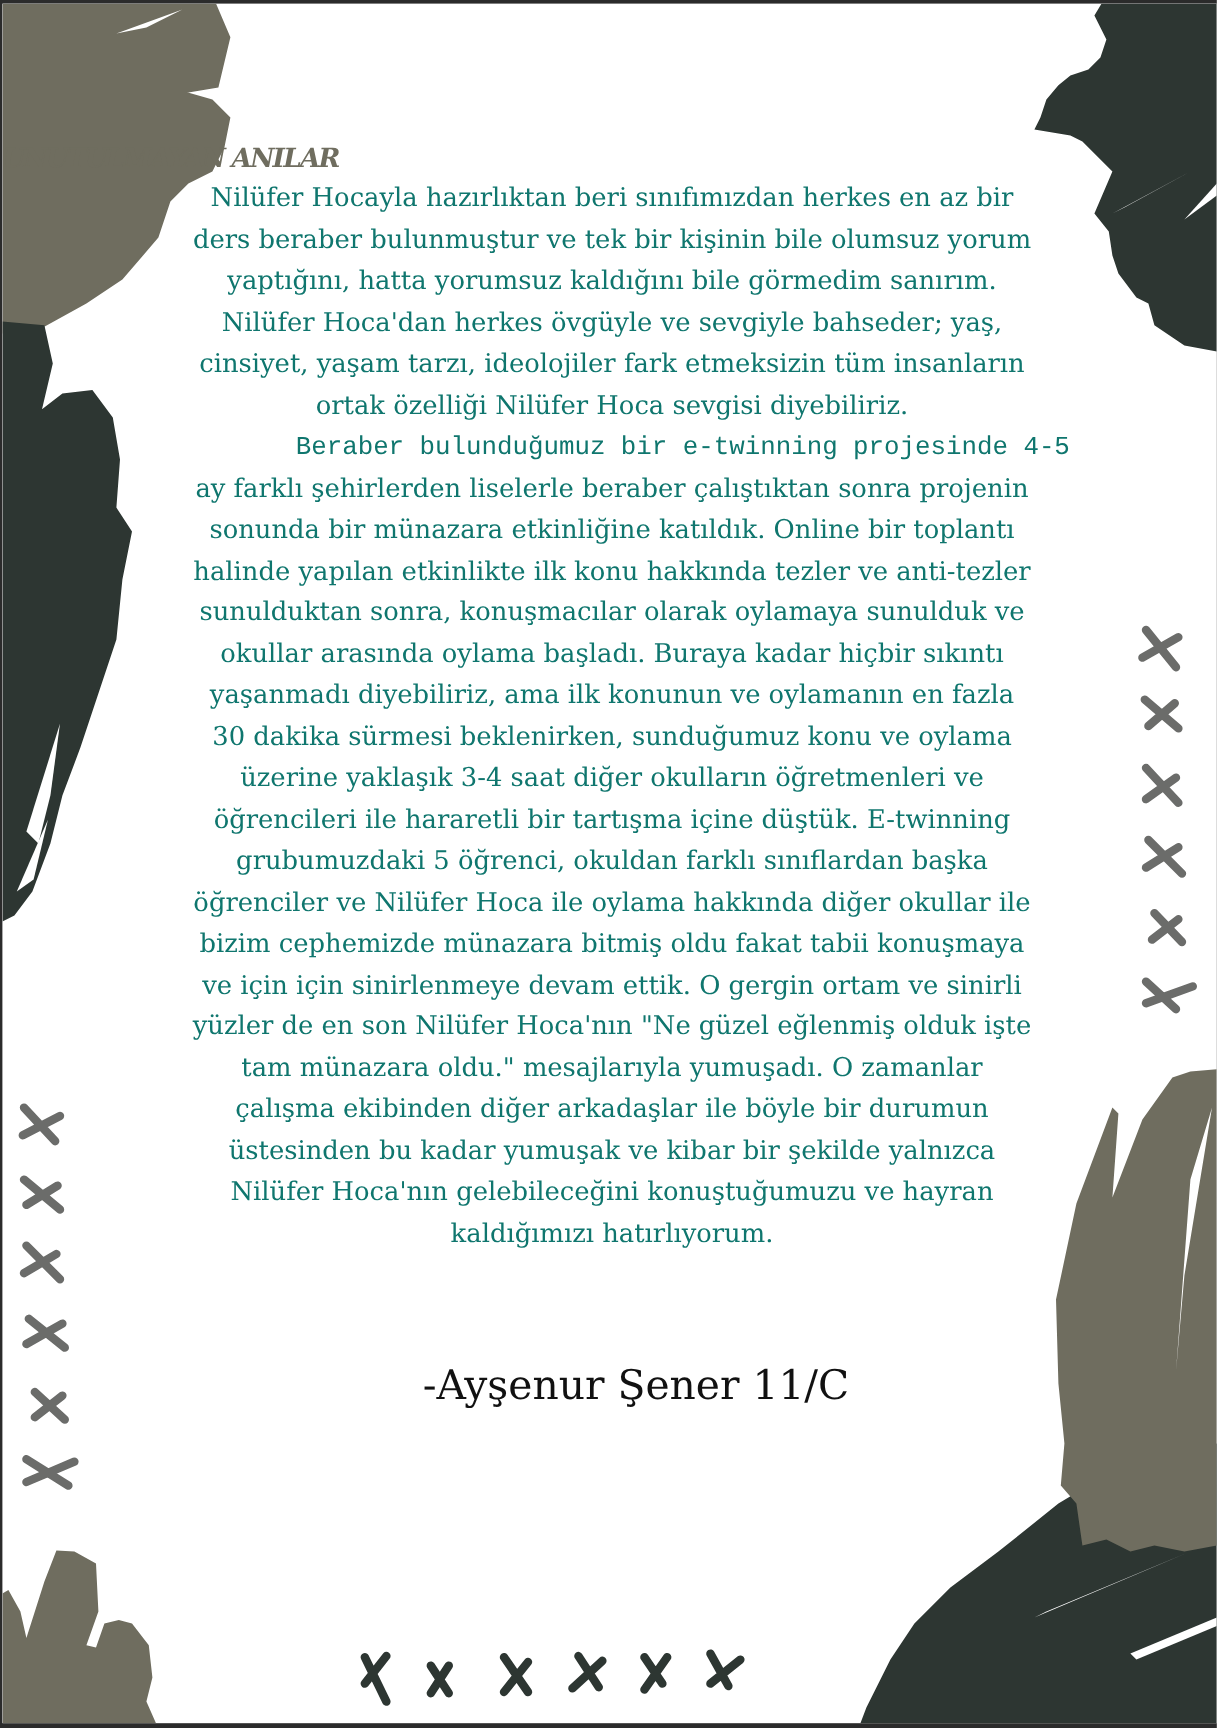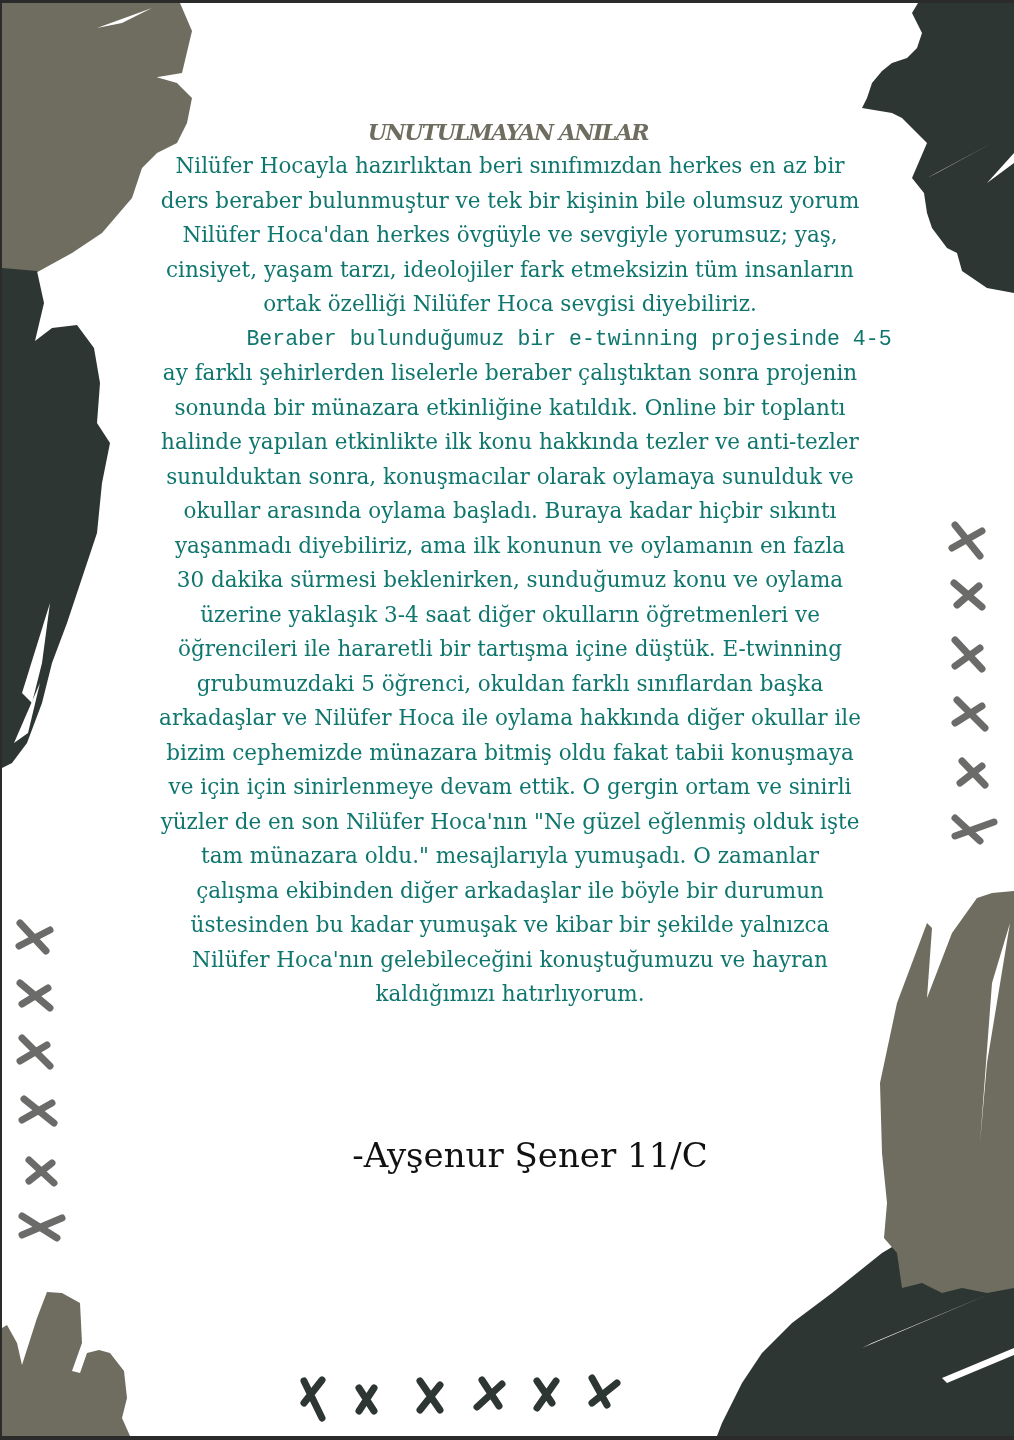--- a/index.html
+++ b/index.html
@@ -15,21 +15,20 @@
       left: 2px; top: 3px;
       width: 1012px; height: 1433px;
       background: #ffffff;
       overflow: hidden;
     }
     .deco { position: absolute; left: 0; top: 0; }
     .title {
       position: absolute;
       left: 0; right: 0;
       top: 116px;
-      text-align: center;
       font-family: "DejaVu Serif", serif;
       font-style: italic;
       font-weight: bold;
       font-size: 22px;
       letter-spacing: -1.5px;
       color: #6f6d5f;
       z-index: 2;
     }
     .body-text {
       position: absolute;
@@ -110,35 +109,36 @@
       <path d="M535,1378 L550,1400 M554,1378 L535,1405"></path>
       <path d="M590,1375 L605,1402 M615,1380 L590,1400"></path>
     </g>
   </svg>
 
   <div class="title">UNUTULMAYAN ANILAR</div>
 
   <div class="body-text">
     <span class="line">Nilüfer Hocayla hazırlıktan beri sınıfımızdan herkes en az bir</span>
     <span class="line">ders beraber bulunmuştur ve tek bir kişinin bile olumsuz yorum</span>
-    <span class="line">Nilüfer Hoca'dan herkes övgüyle ve sevgiyle yorumsuz; yaş,</span>
+    <span class="line">yaptığını, hatta yorumsuz kaldığını bile görmedim sanırım.</span>
+    <span class="line">Nilüfer Hoca'dan herkes övgüyle ve sevgiyle bahseder; yaş,</span>
     <span class="line">cinsiyet, yaşam tarzı, ideolojiler fark etmeksizin tüm insanların</span>
     <span class="line">ortak özelliği Nilüfer Hoca sevgisi diyebiliriz.</span>
     <span class="line indent">Beraber bulunduğumuz bir e-twinning projesinde 4-5</span>
     <span class="line">ay farklı şehirlerden liselerle beraber çalıştıktan sonra projenin</span>
     <span class="line">sonunda bir münazara etkinliğine katıldık. Online bir toplantı</span>
     <span class="line">halinde yapılan etkinlikte ilk konu hakkında tezler ve anti-tezler</span>
     <span class="line">sunulduktan sonra, konuşmacılar olarak oylamaya sunulduk ve</span>
     <span class="line">okullar arasında oylama başladı. Buraya kadar hiçbir sıkıntı</span>
     <span class="line">yaşanmadı diyebiliriz, ama ilk konunun ve oylamanın en fazla</span>
     <span class="line">30 dakika sürmesi beklenirken, sunduğumuz konu ve oylama</span>
     <span class="line">üzerine yaklaşık 3-4 saat diğer okulların öğretmenleri ve</span>
     <span class="line">öğrencileri ile hararetli bir tartışma içine düştük. E-twinning</span>
     <span class="line">grubumuzdaki 5 öğrenci, okuldan farklı sınıflardan başka</span>
-    <span class="line">arkadaşlar ve Nilüfer Hoca ile oylama hakkında diğer okullar ile</span>
+    <span class="line">öğrenciler ve Nilüfer Hoca ile oylama hakkında diğer okullar ile</span>
     <span class="line">bizim cephemizde münazara bitmiş oldu fakat tabii konuşmaya</span>
     <span class="line">ve için için sinirlenmeye devam ettik. O gergin ortam ve sinirli</span>
     <span class="line">yüzler de en son Nilüfer Hoca'nın "Ne güzel eğlenmiş olduk işte</span>
     <span class="line">tam münazara oldu." mesajlarıyla yumuşadı. O zamanlar</span>
     <span class="line">çalışma ekibinden diğer arkadaşlar ile böyle bir durumun</span>
     <span class="line">üstesinden bu kadar yumuşak ve kibar bir şekilde yalnızca</span>
     <span class="line">Nilüfer Hoca'nın gelebileceğini konuştuğumuzu ve hayran</span>
     <span class="line">kaldığımızı hatırlıyorum.</span>
   </div>
 

